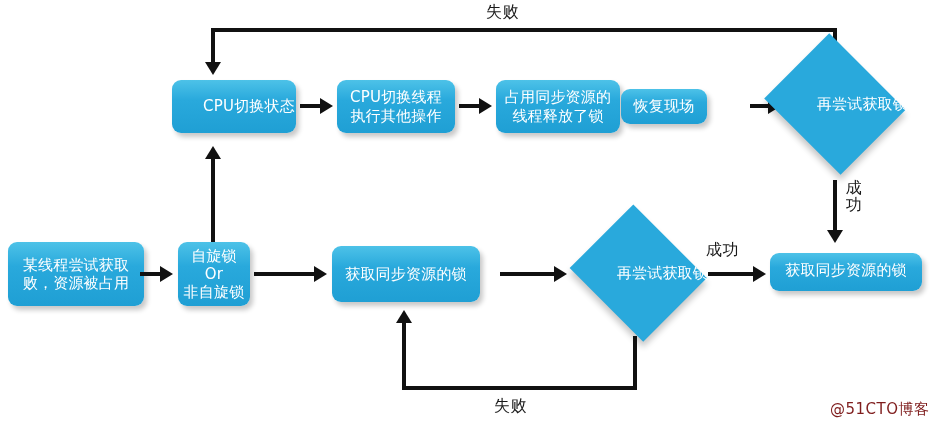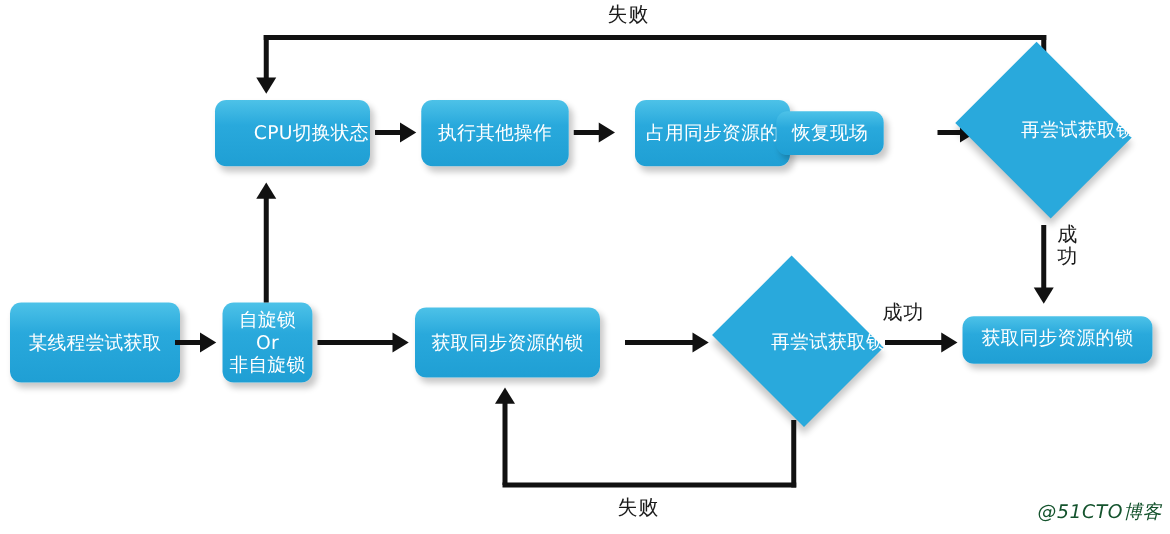--- a/index.html
+++ b/index.html
@@ -105,25 +105,24 @@
   .elabel.stacked {
     white-space: normal;
     width: 18px;
     line-height: 1.05;
     text-align: center;
   }
 
   
   .watermark {
     position: absolute;
-    color: #14532d;
+    color: #7f1d1d;
     font-size: 15px;
     letter-spacing: 0.5px;
     white-space: nowrap;
-    font-style: italic;
   }
 </style>
 </head>
 <body>
 
 <div id="canvas">
 
   <div class="vline" style="left:833px; top:28px; height:22px;"></div>
   <div class="hline" style="left:211px; top:28px; width:626px;"></div>
   <div class="vline" style="left:211px; top:28px; height:36px;"></div>
@@ -134,30 +133,32 @@
     <span class="lines">
       <span class="ln">CPU切换状态</span>
     </span>
   </div>
 
   <div class="hline" style="left:300px; top:104px; width:22px;"></div>
   <div class="arrow-r" style="left:320px; top:98px;"></div>
 
   <div class="node" style="left:337px; top:80px; width:118px; height:53px;">
     <span class="lines">
+      <span class="ln">CPU切换线程</span>
       <span class="ln">执行其他操作</span>
     </span>
   </div>
 
   <div class="hline" style="left:459px; top:104px; width:22px;"></div>
   <div class="arrow-r" style="left:479px; top:98px;"></div>
 
-  <div class="node" style="left:508px; top:80px; width:124px; height:53px;">
+  <div class="node" style="left:496px; top:80px; width:124px; height:53px;">
     <span class="lines">
       <span class="ln">占用同步资源的</span>
+      <span class="ln">线程释放了锁</span>
     </span>
   </div>
 
   <div class="hline" style="left:624px; top:104px; width:22px;"></div>
   <div class="arrow-r" style="left:644px; top:98px;"></div>
 
   <div class="node" style="left:621px; top:89px; width:86px; height:35px;text-align:right;">
     <span class="lines">
       <span class="ln">恢复现场</span>
     </span>
@@ -171,20 +172,21 @@
     <span class="dlabel">再尝试获取锁</span>
   </div>
 
   <div class="vline" style="left:833px; top:180px; height:54px;"></div>
   <div class="arrow-d" style="left:827px; top:230px;"></div>
   <div class="elabel stacked" style="left:845px; top:180px;">成功</div>
 
   <div class="node" style="left:8px; top:242px; width:136px; height:64px;">
     <span class="lines">
       <span class="ln">某线程尝试获取</span>
+      <span class="ln">败，资源被占用</span>
     </span>
   </div>
 
   <div class="hline" style="left:140px; top:272px; width:22px;"></div>
   <div class="arrow-r" style="left:160px; top:266px;"></div>
 
   <div class="node" style="left:178px; top:242px; width:72px; height:64px;">
     <span class="lines">
       <span class="ln">自旋锁</span>
       <span class="ln">Or</span>

